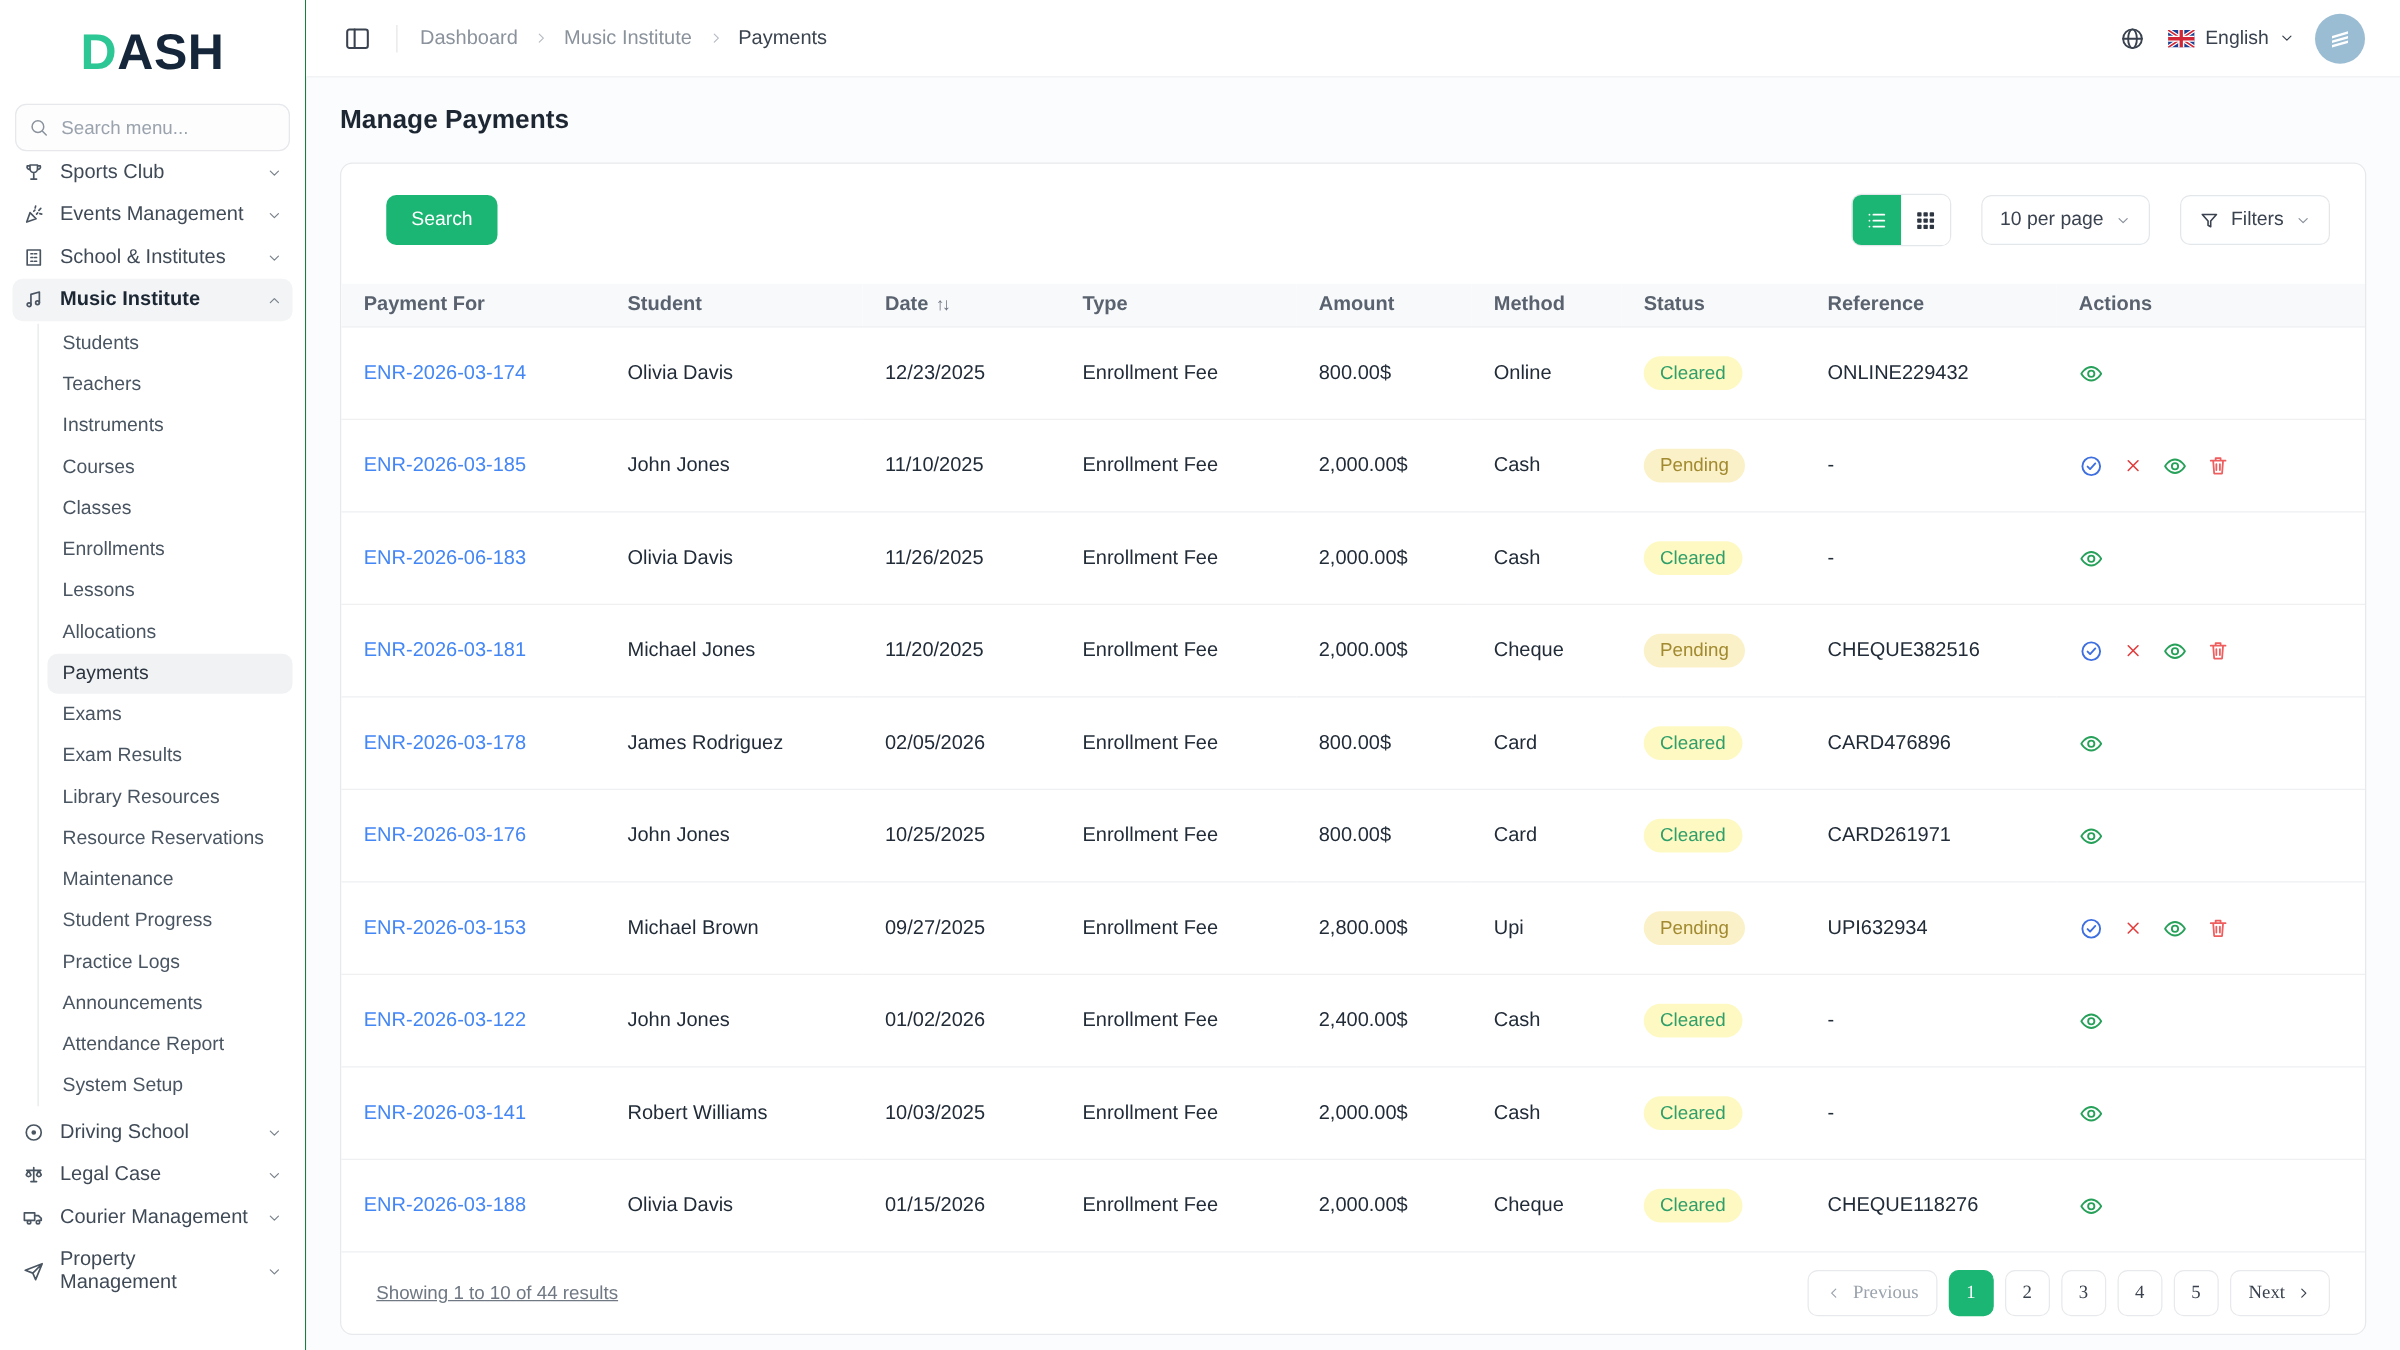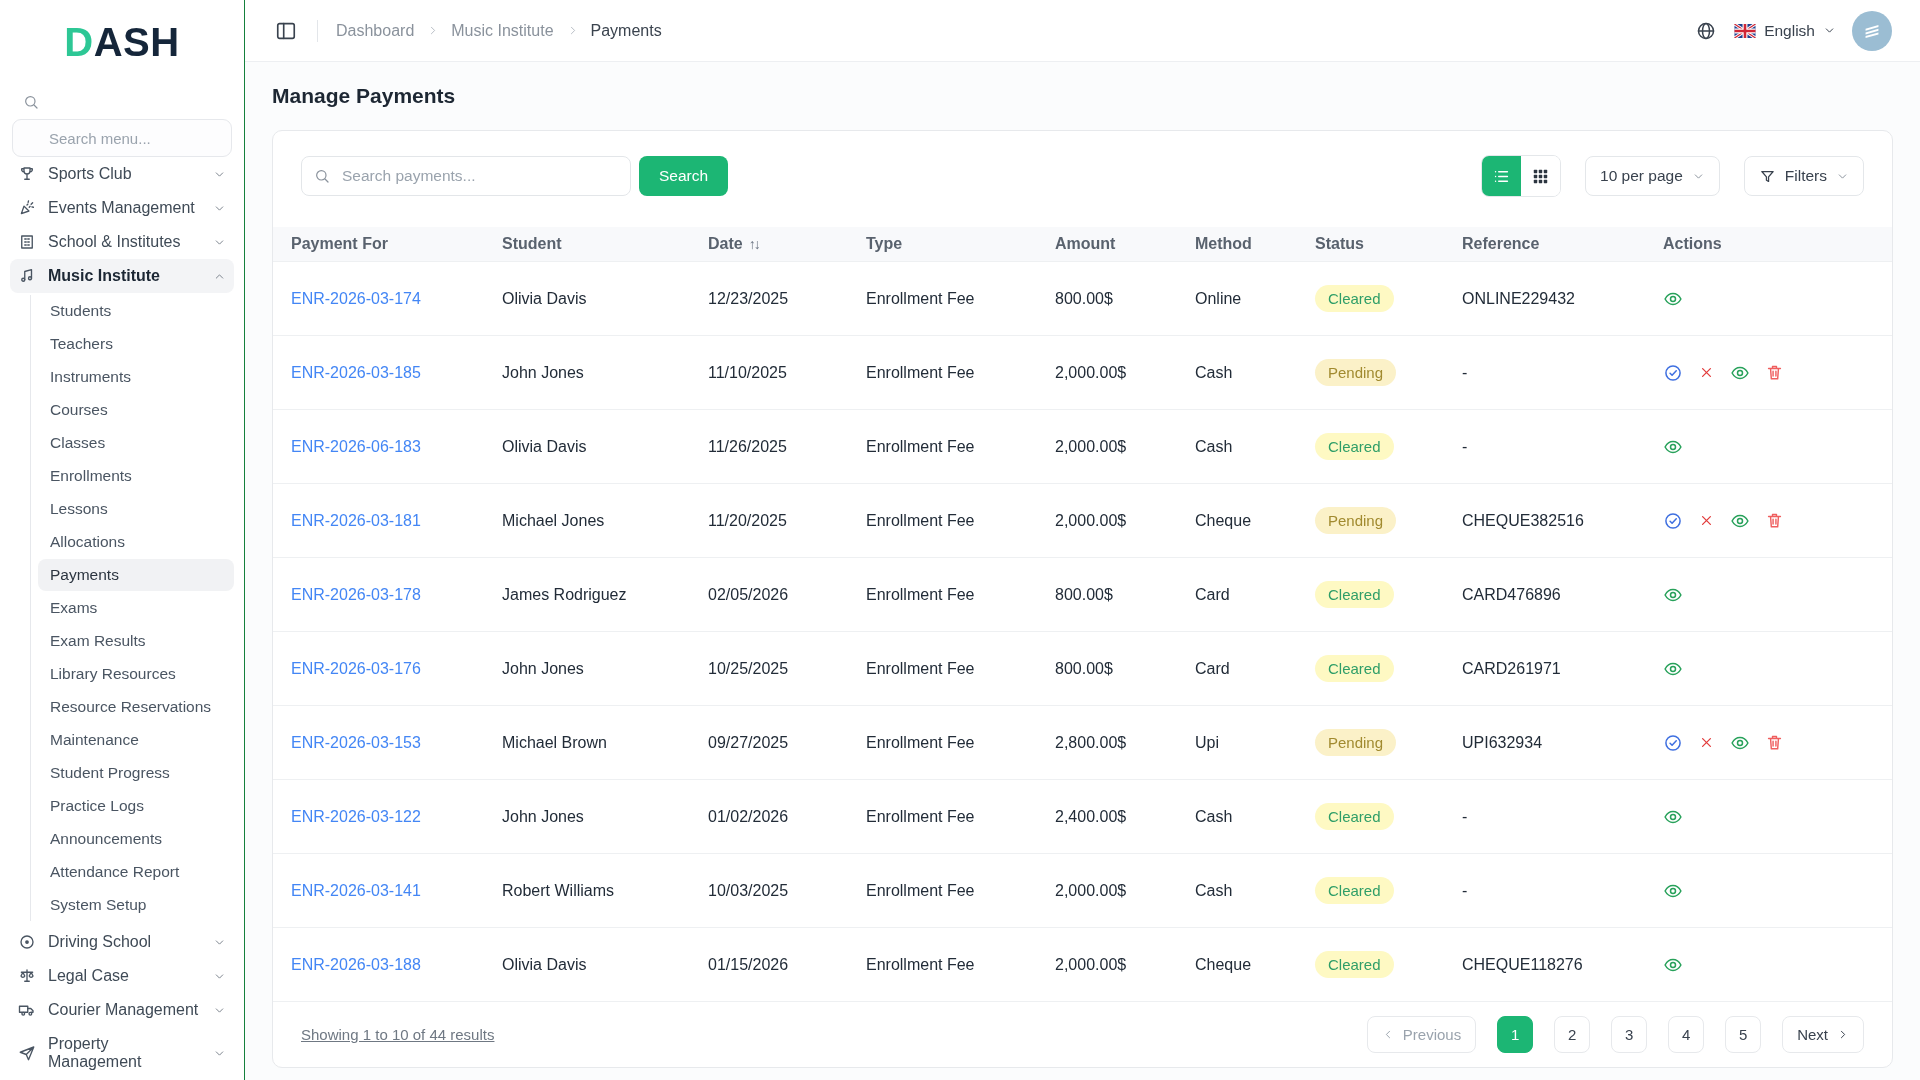--- a/index.html
+++ b/index.html
@@ -13,21 +13,21 @@
   
   .sidebar { width:245px; min-width:245px; height:1080px; background:#fff;
     border-right:1px solid #15803d; display:flex; flex-direction:column; }
   .logo { text-align:center; padding:20px 0 16px; font-size:40px; font-weight:700; letter-spacing:.5px; }
   .logo .d { color:#2dc795; }
   .logo .rest { color:#15263a; }
   .menu-search { margin:2px 12px 10px; position:relative; }
   .menu-search .ms-ic { position:absolute; left:11px; top:11px; color:#8a929c; }
   .menu-search input { width:100%; height:38px; border:1px solid #e6e8ec; border-radius:9px;
     padding:0 10px 0 36px; font-size:15px; color:#4a5562; background:#fdfdfe; outline:none;
-    font-family:inherit;margin-top:36px; }
+    font-family:inherit; }
   .menu-search input::placeholder { color:#9aa3ad; }
   .nav { flex:1; overflow:hidden; padding:0 10px 6px; }
   .nav-item { display:flex; align-items:center; gap:12px; padding:8px 8px; border-radius:8px;
     font-size:16px; color:#3f4a56; cursor:pointer; }
   .nav-item.clipped { margin-top:-10px; }
   .nav-item .nav-ic { color:#4a5562; width:18px; height:18px; }
   .nav-item .nav-chev { margin-left:auto; color:#7a828c; }
   .nav-item.active { background:#f3f4f6; font-weight:700; color:#1c2734; }
   .submenu { margin:2px 0 4px 20px; border-left:1px solid #e6e8ec; padding-left:7px; }
   .sub-item { font-size:15.5px; color:#4a5562; padding:7px 12px; border-radius:8px;
@@ -84,21 +84,21 @@
   .badge.pending { background:#fbf1c8; color:#a18a2f; }
   .actions { display:flex; align-items:center; gap:15px; }
   .act { background:none; border:none; padding:0; cursor:pointer; }
   .act.approve { color:#3e6fe0; }
   .act.reject  { color:#e23c3c; }
   .act.view    { color:#27a15a; }
   .act.delete  { color:#ef5e5e; }
 
   .card-footer { display:flex; align-items:center; padding:14px 28px; border-top:1px solid #eef0f2; }
   .summary { font-size:15px; color:#6f7883;text-decoration:underline; }
-  .pager { margin-left:auto; display:flex; align-items:center; gap:21px; }
+  .pager { margin-left:auto; display:flex; align-items:center; gap:9px;font-family:Liberation Serif, serif; }
   .pg { height:37px; background:#fff; border:1px solid #e7e9ec; border-radius:8px;
     display:flex; align-items:center; gap:8px; padding:0 14px; font-size:15px; color:#39424e;
     cursor:pointer; font-family:inherit; }
   .pg.prev { color:#9aa3ad; }
   .pg.page { width:36px; justify-content:center; padding:0; }
   .pg.page.active { background:#1cb674; border-color:#1cb674; color:#fff; }
 </style>
 </head>
 <body>
 
@@ -306,29 +306,20 @@
           </span>
         </div>
     </div>
   </header>
 
   <section class="content">
     <h1 class="page-title">Manage Payments</h1>
 
     <div class="card">
       <div class="toolbar">
-        <div class="search-wrap">
-          <span class="sw-ic">
-              <svg width="16" height="16" viewBox="0 0 24 24" fill="none" stroke="currentColor" stroke-width="1.8" stroke-linecap="round" stroke-linejoin="round">
-                <circle cx="11" cy="11" r="7"></circle>
-                <path d="M16.5 16.5L21 21"></path>
-              </svg>
-            </span>
-          <input placeholder="Search payments..." style="">
-        </div>
         <button class="btn-primary">Search</button>
         <div class="toolbar-right">
           <div class="view-toggle">
             <button class="vt active">
                 <span>
                   <svg width="19" height="19" viewBox="0 0 24 24" fill="none" stroke="currentColor" stroke-width="1.8" stroke-linecap="round" stroke-linejoin="round">
                     <path d="M8.5 6h11M8.5 12h11M8.5 18h11M4.5 6h.01M4.5 12h.01M4.5 18h.01"></path>
                   </svg>
                 </span>
               </button>

